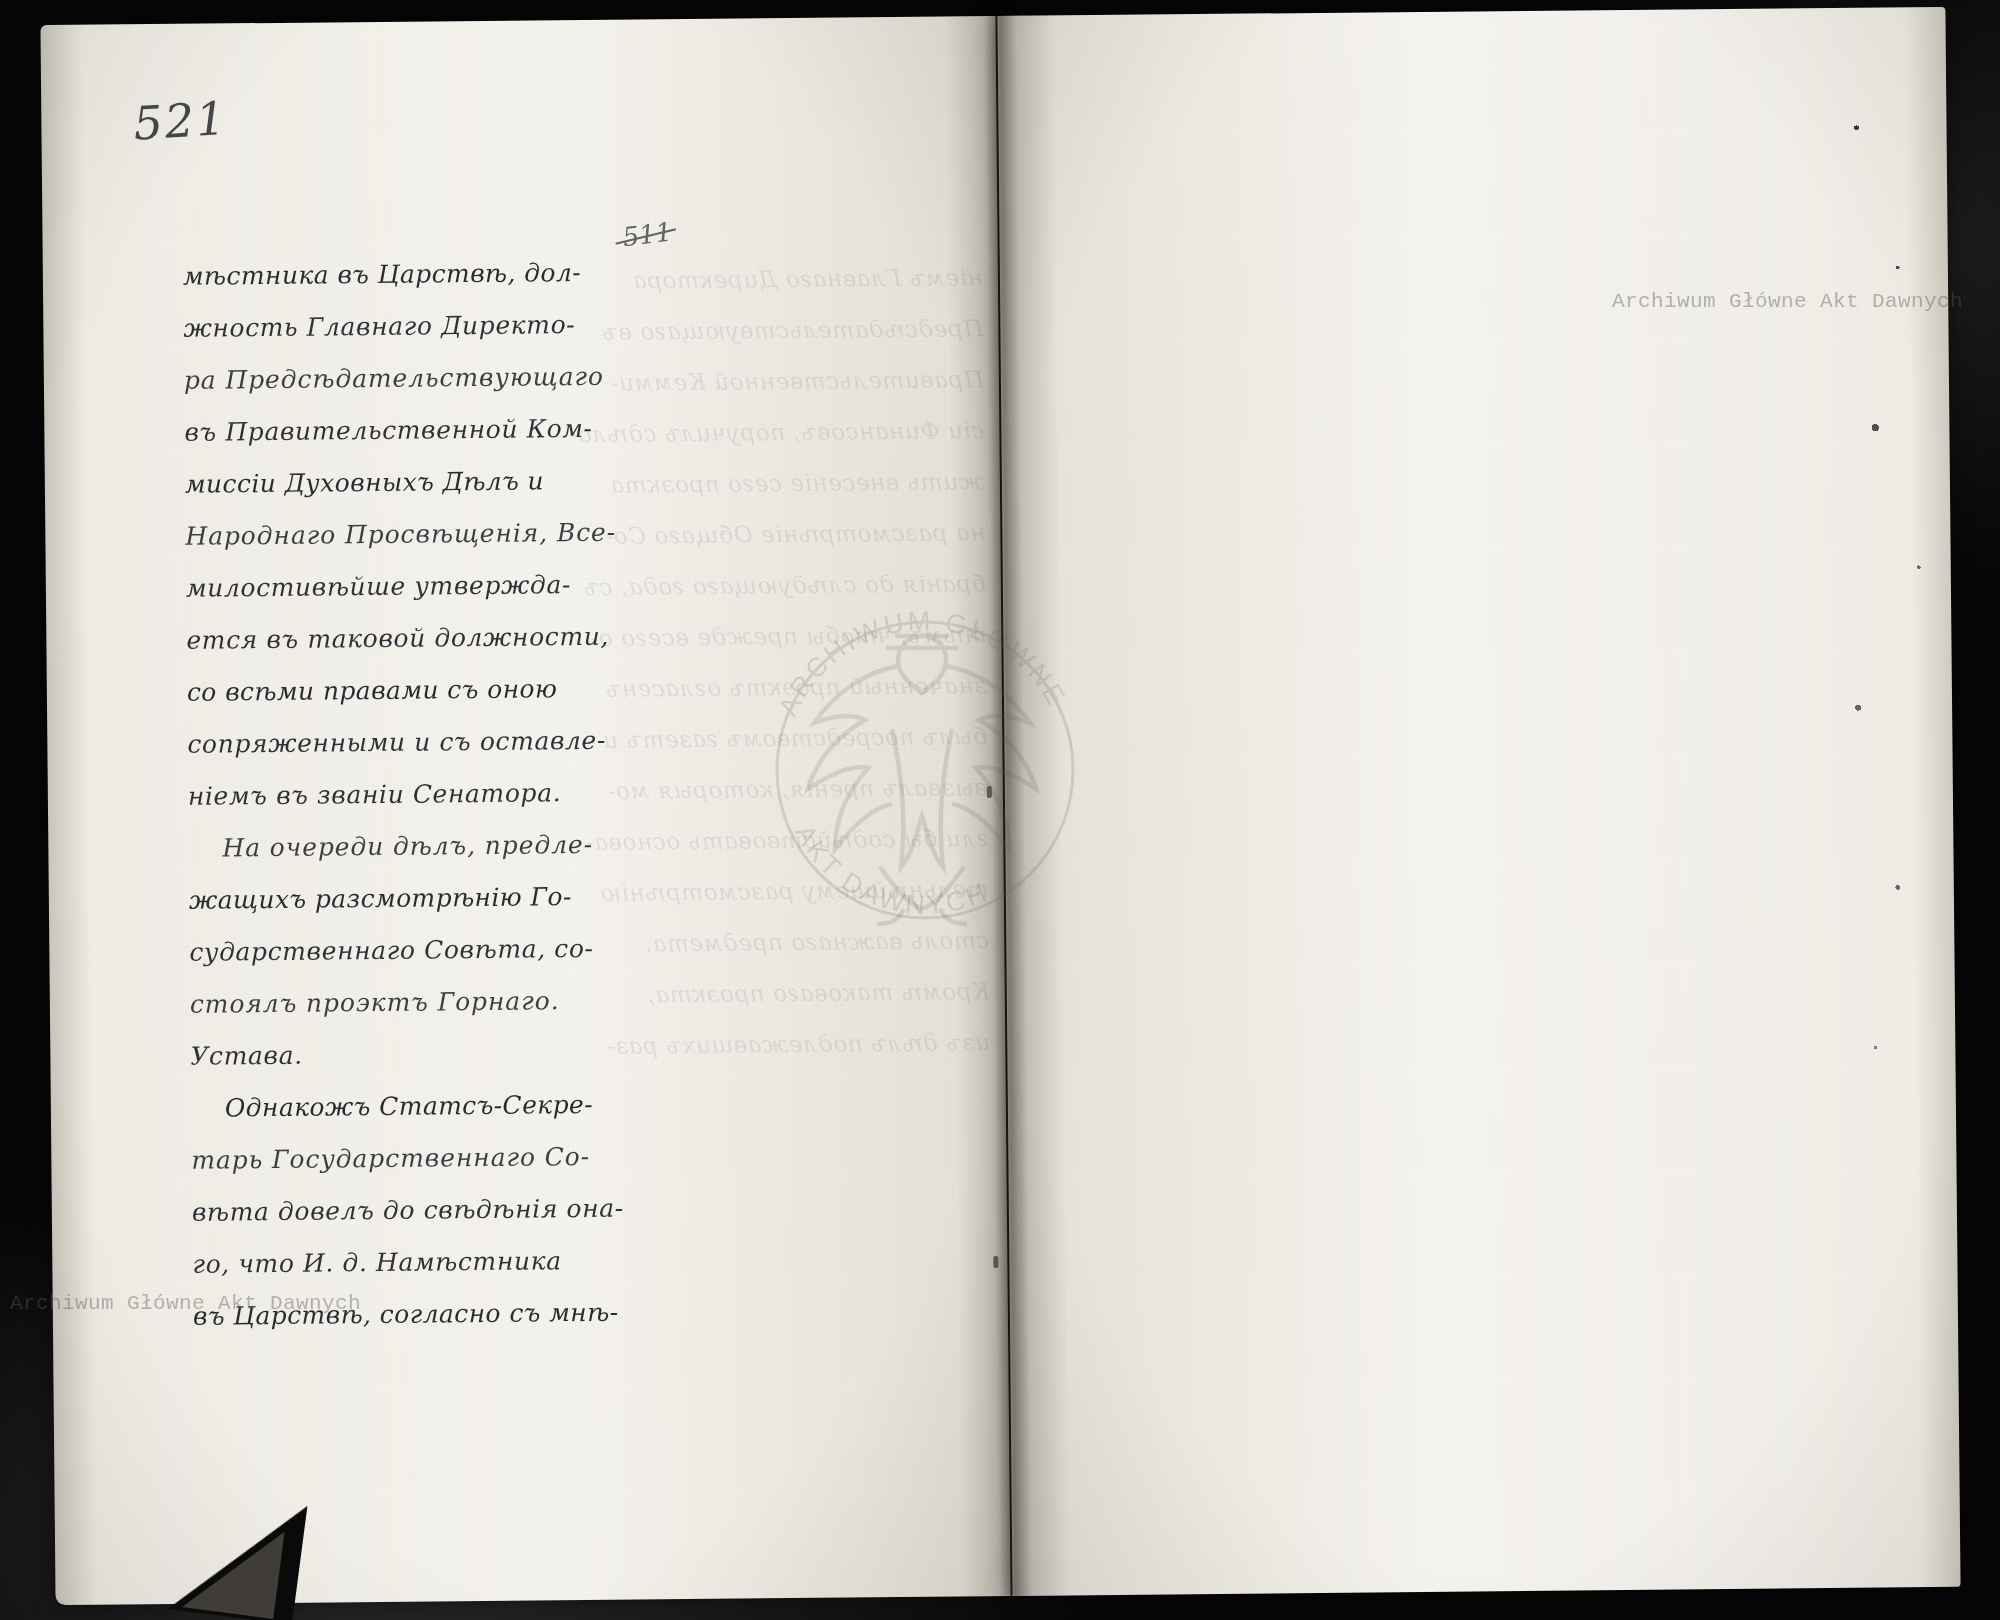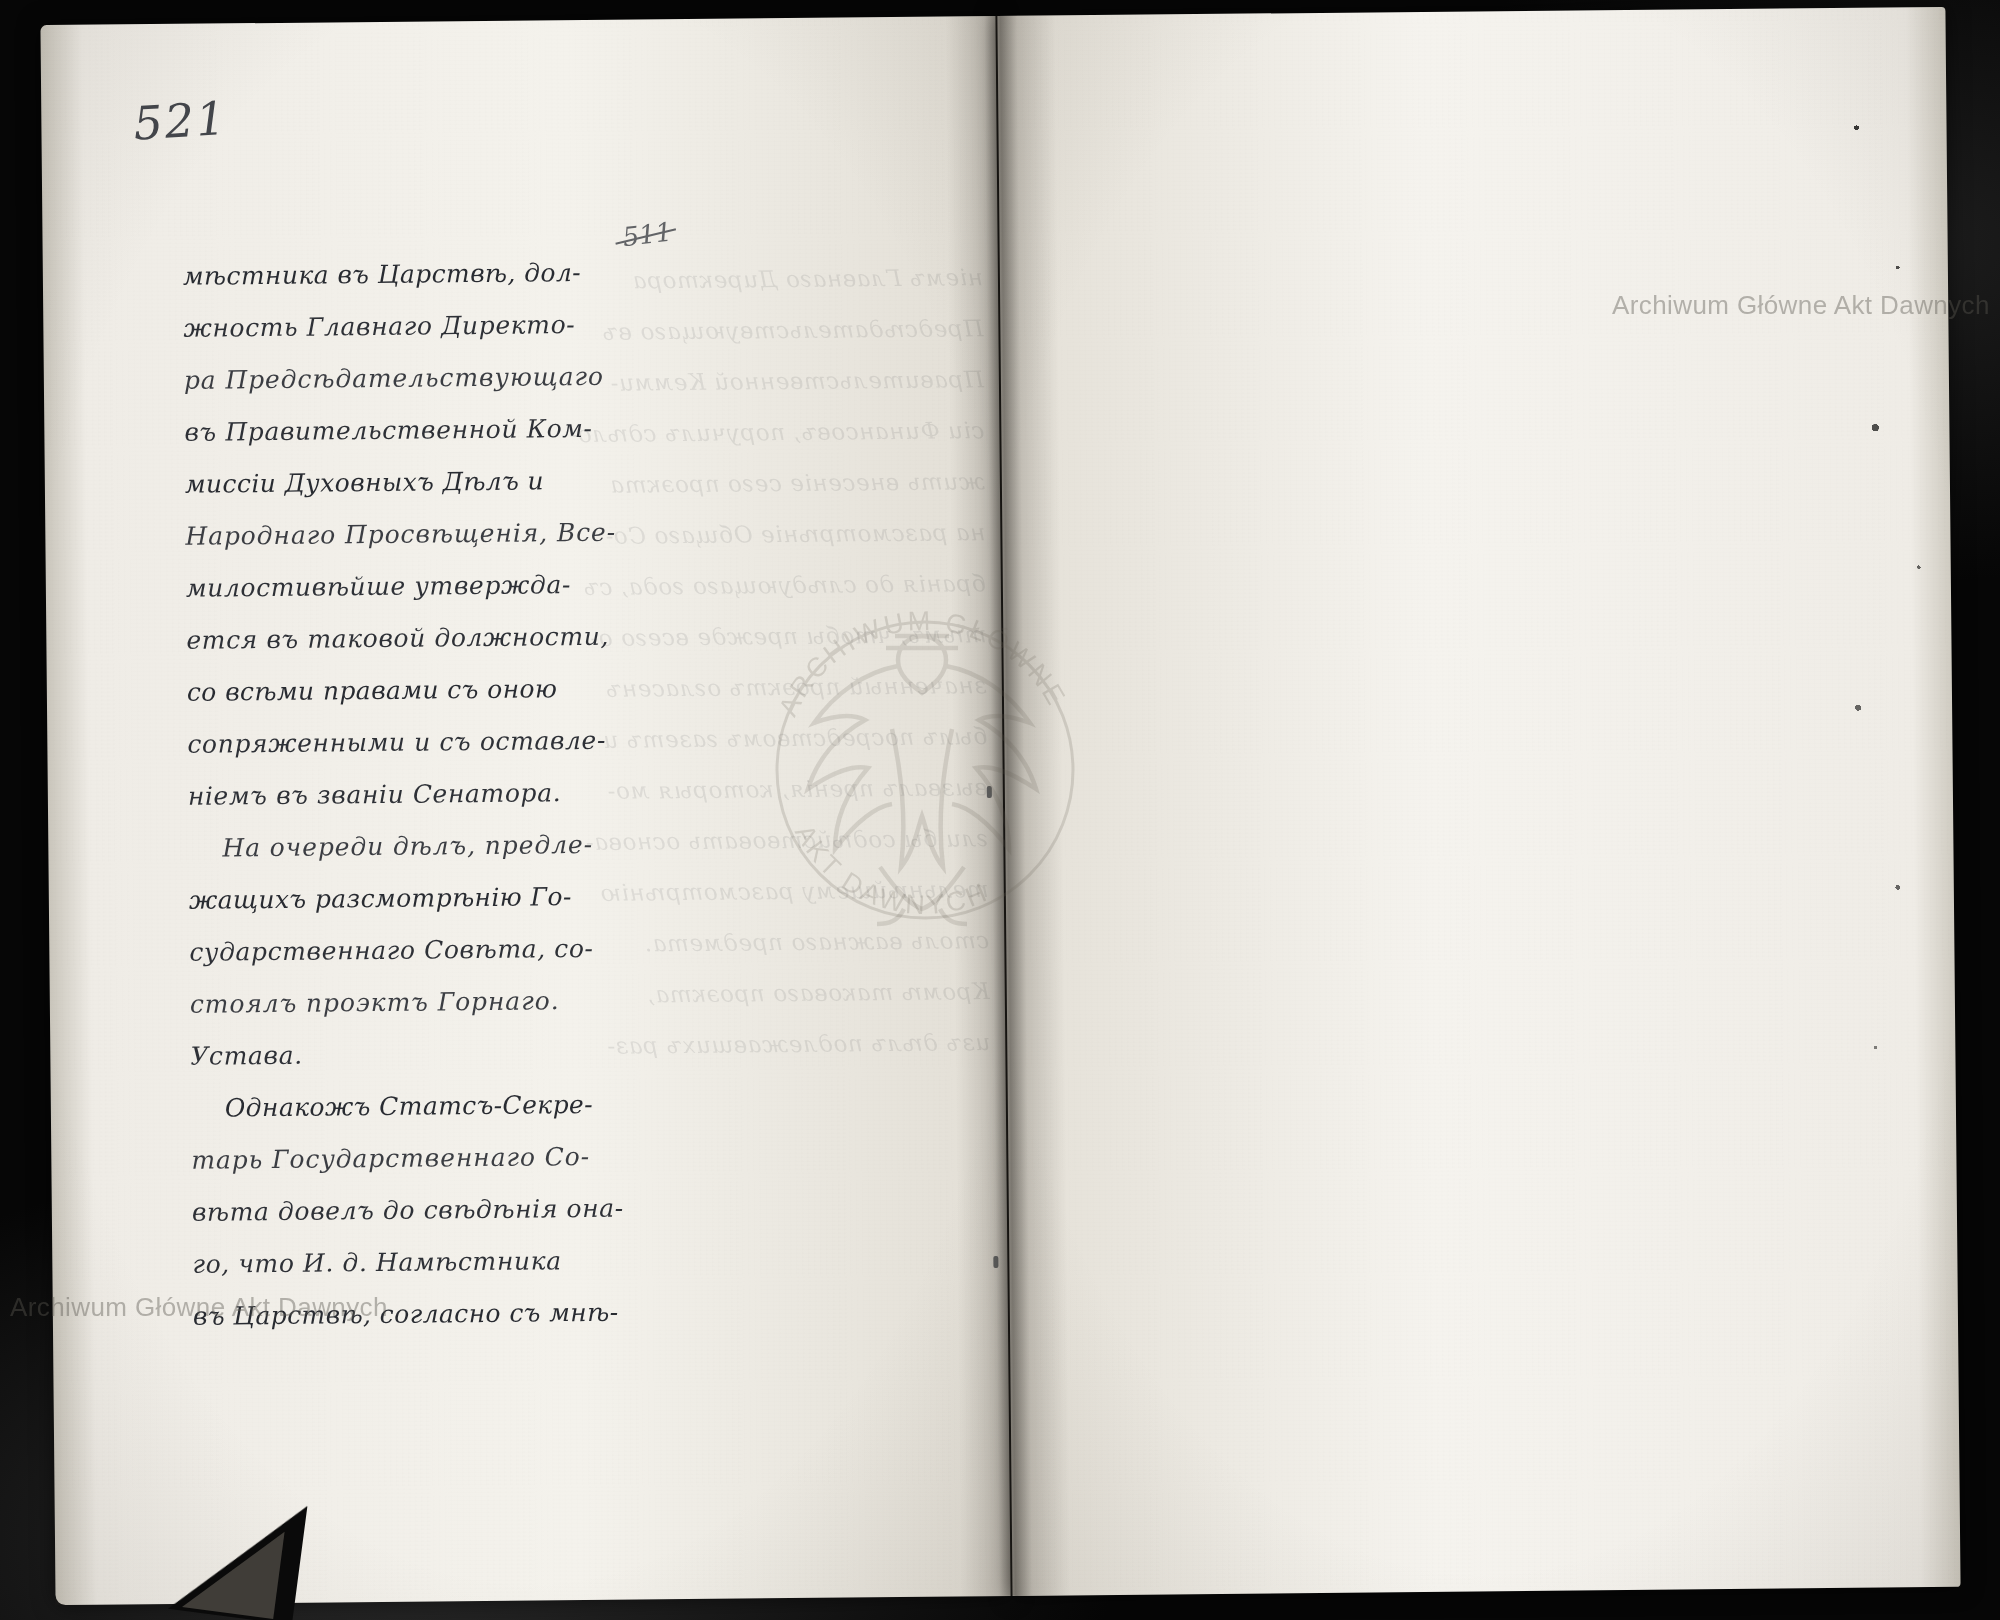--- a/index.html
+++ b/index.html
@@ -199,22 +199,22 @@
     width: 420px;
     opacity: 0.10;
     transform: scaleX(-1);
     pointer-events: none;
   }
   .showthrough .line { font-size: 23px; height: 51px; }
 
   
   .wm-text {
     position: absolute;
-    font-family: Liberation Sans, sans-serif;
-    font-size: 26px;
+    font-family: Liberation Mono, monospace;
+    font-size: 21px;
     color: rgba(255,255,255,0.42);
     letter-spacing: 0.4px;
     white-space: nowrap;
   }
   .wm-text.dark {
     color: rgba(90,88,82,0.42);
   }
   .wm-tl { left: 10px;  top: 1292px; }
   .wm-br { left: 1612px; top: 290px; }
 

